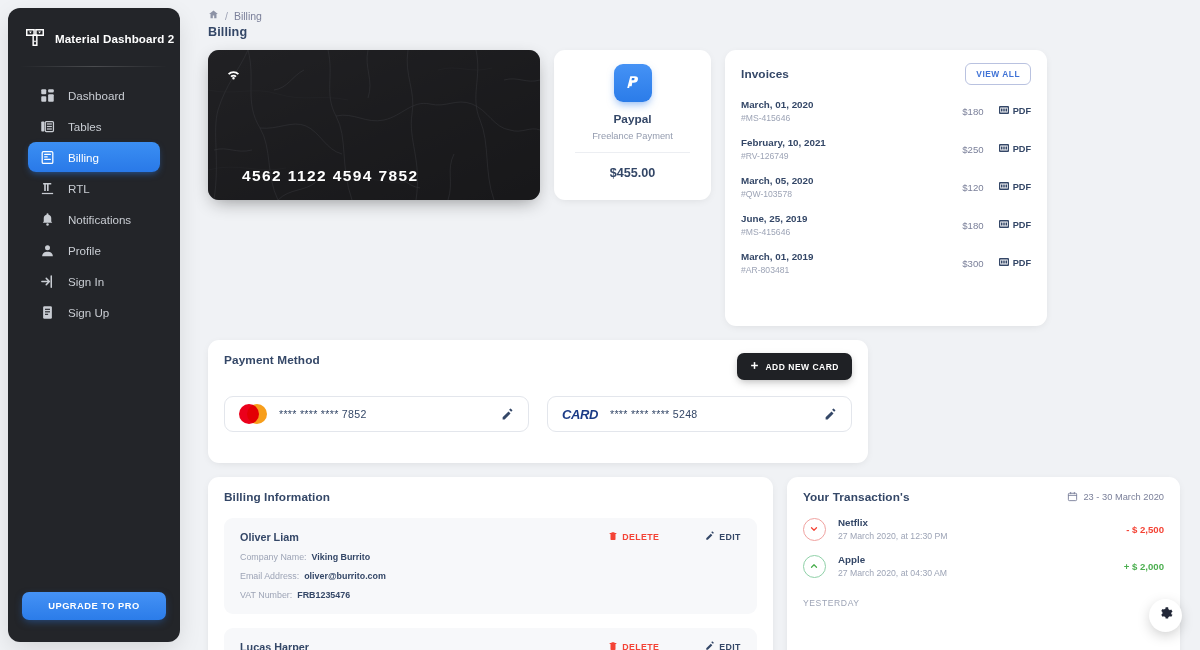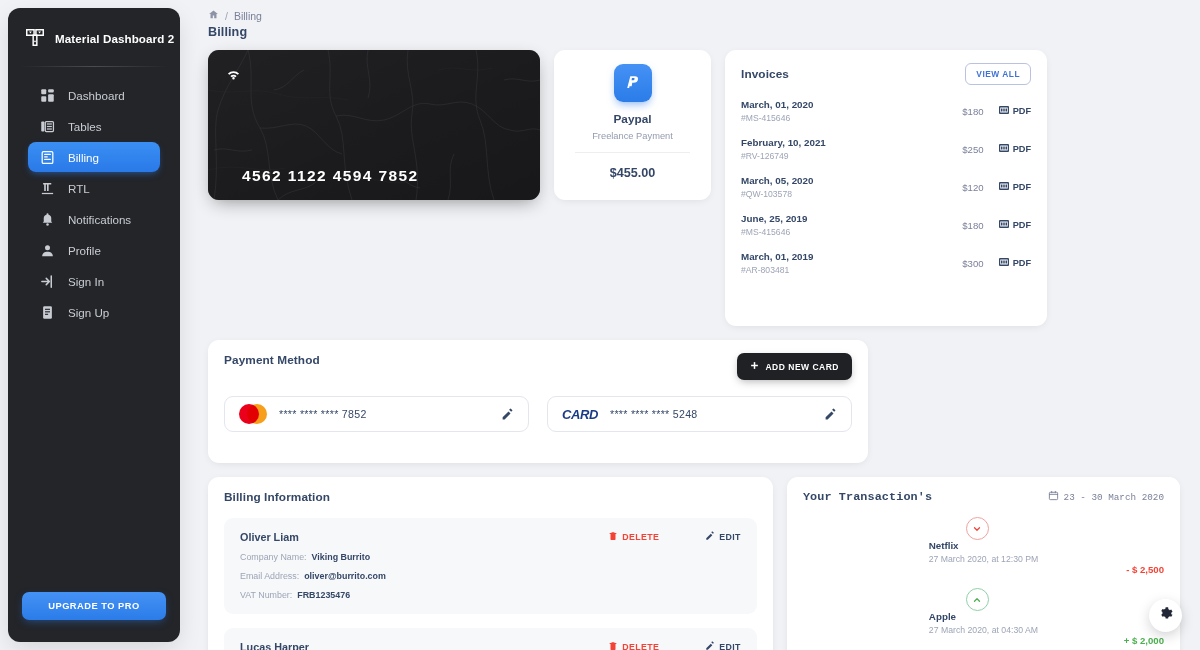--- a/index.html
+++ b/index.html
@@ -124,24 +124,24 @@
   .bi-head{ display:flex; align-items:center;}
   .bi-name{ font-size:10.8px; font-weight:bold; color:#344767;}
   .bi-act{ display:flex; align-items:center; gap:4px; font-size:8.8px; font-weight:bold; letter-spacing:.4px; cursor:pointer;}
   .bi-del{ color:#f44335; margin-left:auto; }
   .bi-edit{ color:#344767; margin-left:46px; }
   .bi-line{ font-size:8.9px; color:#9da4b6; margin-top:9px; }
   .bi-line b{ color:#344767; margin-left:5px; font-size:8.9px;}
 
   
   .tx{ width:402px; padding:13px 16px 0; height:285px; overflow:hidden; }
-  .tx-head{ display:flex; align-items:flex-start;font-family:Liberation Mono, monospace;}
+  .tx-head{ display:flex; align-items:center;}
   .tx-date{ margin-left:auto; font-size:9.3px; color:#7b809a; display:flex; align-items:center; gap:5px;}
   .tx-group{ font-size:8.6px; color:#9da4b6; letter-spacing:.6px; margin-top:20px; }
-  .tx-row{ display:flex; align-items:center; margin-top:13px;flex-direction:column; }
+  .tx-row{ display:flex; align-items:center; margin-top:13px; }
   .tx-badge{
     width:23px; height:23px; border-radius:50%; flex:0 0 23px;
     display:flex; align-items:center; justify-content:center; margin-right:12px;
   }
   .tx-badge.up{ border:1px solid #8fd1a8; color:#4caf50; }
   .tx-badge.down{ border:1px solid #f0a2a0; color:#f44335; }
   .tx-name{ font-size:9.8px; font-weight:bold; color:#344767;}
   .tx-time{ font-size:8.7px; color:#9da4b6; margin-top:3px;}
   .tx-amt{ margin-left:auto; font-size:9.6px; font-weight:bold; }
   .tx-amt.pos{ color:#4caf50; }

